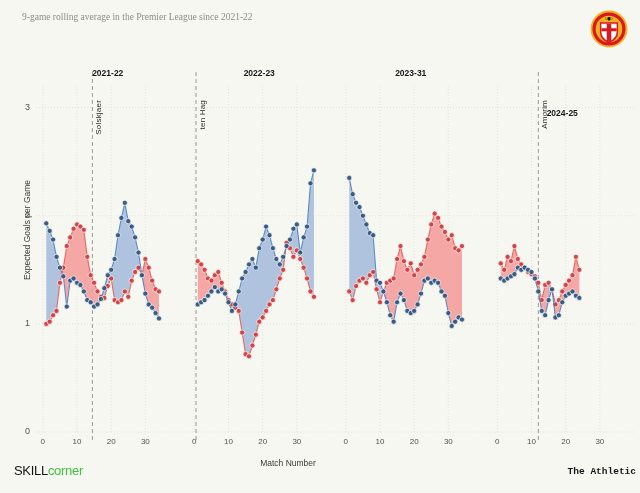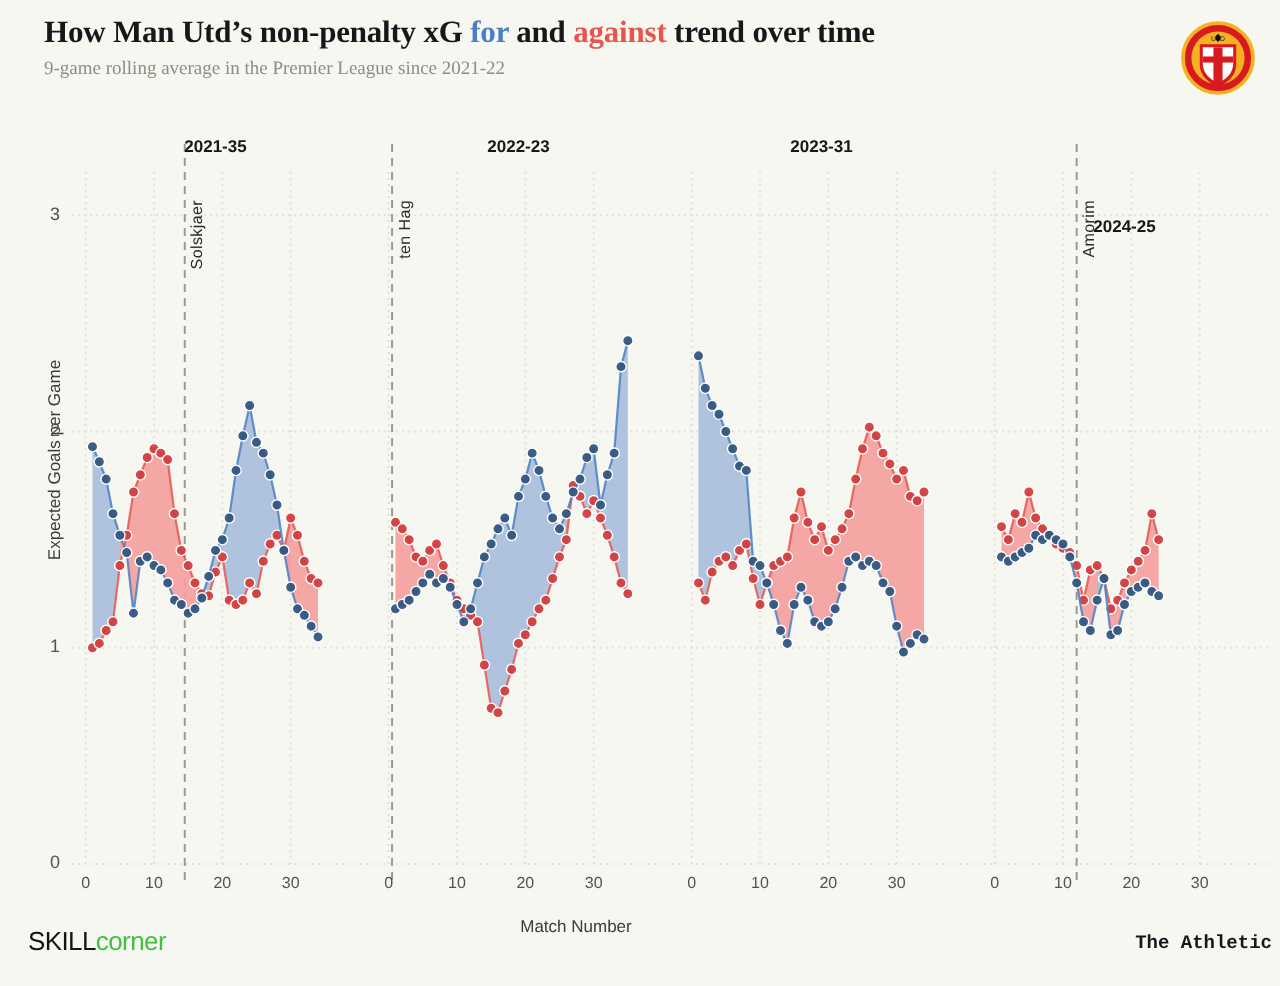--- a/index.html
+++ b/index.html
@@ -57,21 +57,20 @@
     letter-spacing:0.2px;white-space:nowrap;
   }
   svg{display:block;}
 </style>
 </head>
 <body>
 
 <div id="chart-root">
 
   <div class="header">
-    <div class="title"><span>How Man Utd’s non-penalty xG </span><span class="for">for</span><span> and </span><span class="against">against</span><span> trend over time</span></div>
     <div class="subtitle">9-game rolling average in the Premier League since 2021-22</div>
   </div>
 
   <svg class="crest" viewBox="0 0 100 100">
     <circle cx="50" cy="50" r="46" fill="#d81920"></circle>
     <circle cx="50" cy="50" r="46" fill="none" stroke="#f4b223" stroke-width="5"></circle>
     <circle cx="50" cy="50" r="35" fill="#f4b223"></circle>
     <path d="M26 32 H74 V58 Q74 78 50 88 Q26 78 26 58 Z" fill="#d81920"></path>
     <path d="M30 36 H70 V57 Q70 74 50 83 Q30 74 30 57 Z" fill="#fff"></path>
     <rect x="44" y="36" width="12" height="47" fill="#d81920"></rect>
@@ -384,21 +383,21 @@
     </svg>
 
   <div class="footer-left"><span class="sk-a">SKILL</span><span class="sk-b">corner</span></div>
   <div class="footer-right">The Athletic</div>
 <div class="ylabel">Expected Goals per Game</div>
     <div class="xlabel">Match Number</div>
     <div class="ytick" style="left: 12px; top: 426px;">0</div>
     <div class="ytick" style="left: 12px; top: 317.875px;">1</div>
     <div class="ytick" style="left: 12px; top: 209.75px;">2</div>
     <div class="ytick" style="left: 12px; top: 101.625px;">3</div>
-    <div class="facet-title" style="left: 47.75px;">2021-35</div>
+    <div class="facet-title" style="left: 47.75px;">2021-22</div>
     <div class="xtick" style="left: 32.8333px;">0</div>
     <div class="xtick" style="left: 67px;">10</div>
     <div class="xtick" style="left: 101.167px;">20</div>
     <div class="xtick" style="left: 135.333px;">30</div>
     <div class="mgr" style="left: 94.375px; top: 100px;">Solskjaer</div>
     <div class="facet-title" style="left: 199.25px;">2022-23</div>
     <div class="xtick" style="left: 184.333px;">0</div>
     <div class="xtick" style="left: 218.5px;">10</div>
     <div class="xtick" style="left: 252.667px;">20</div>
     <div class="xtick" style="left: 286.833px;">30</div>

